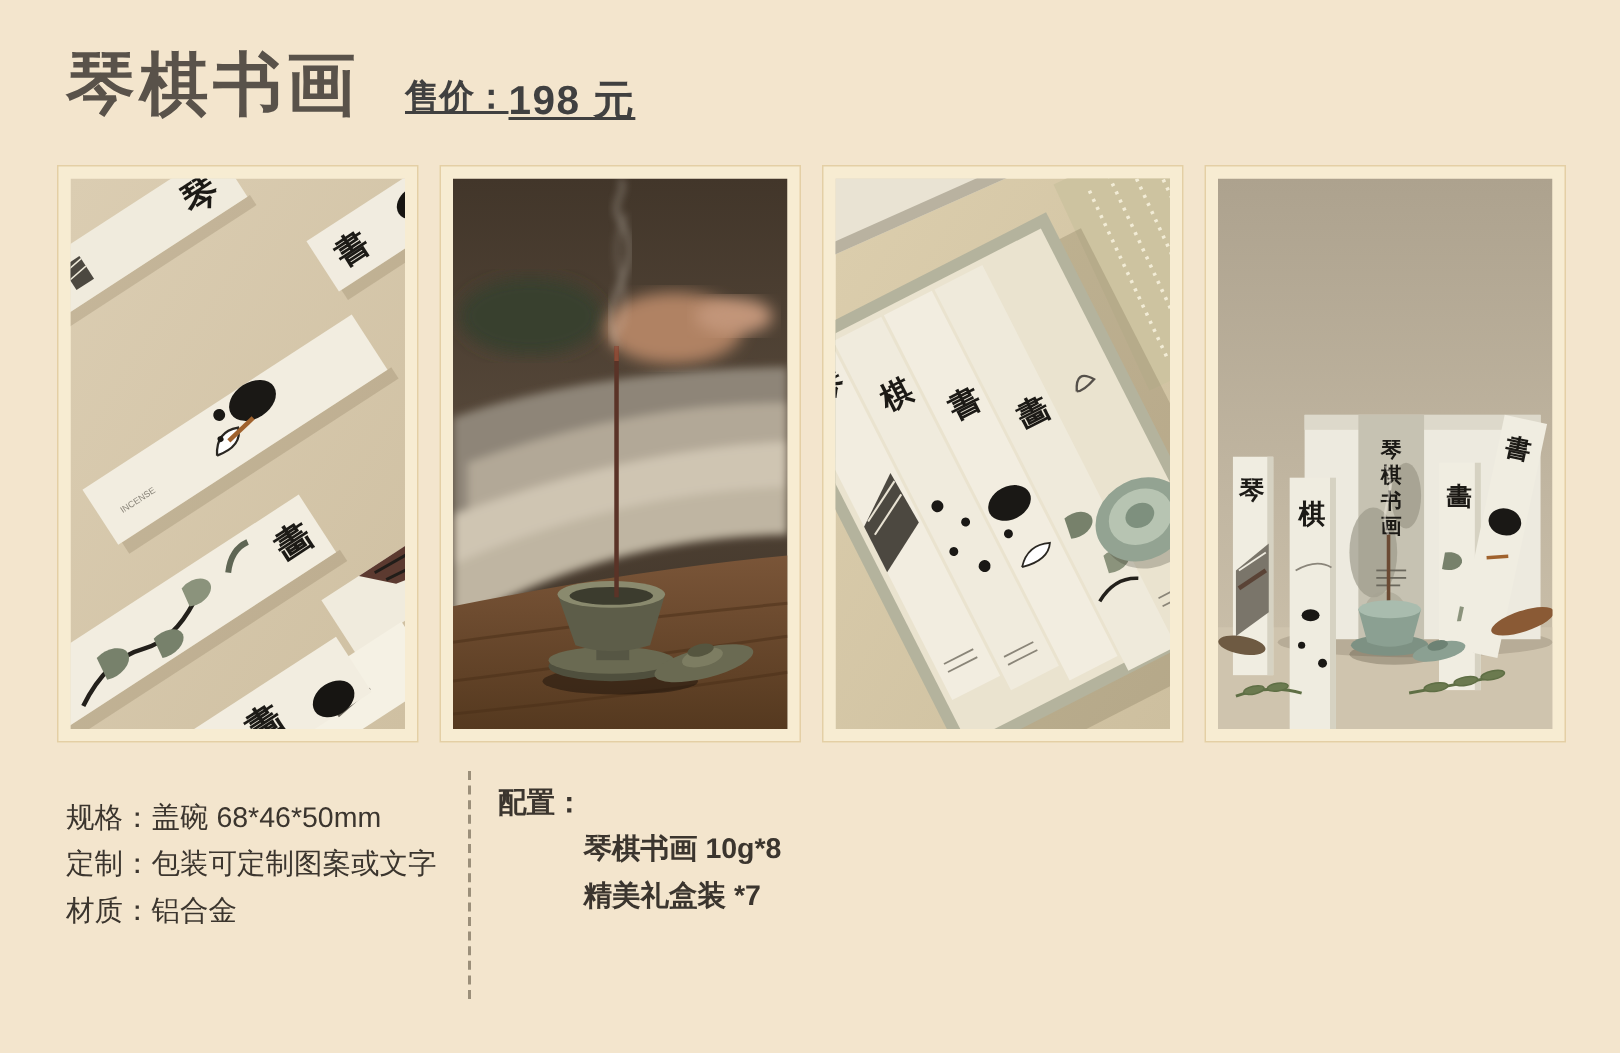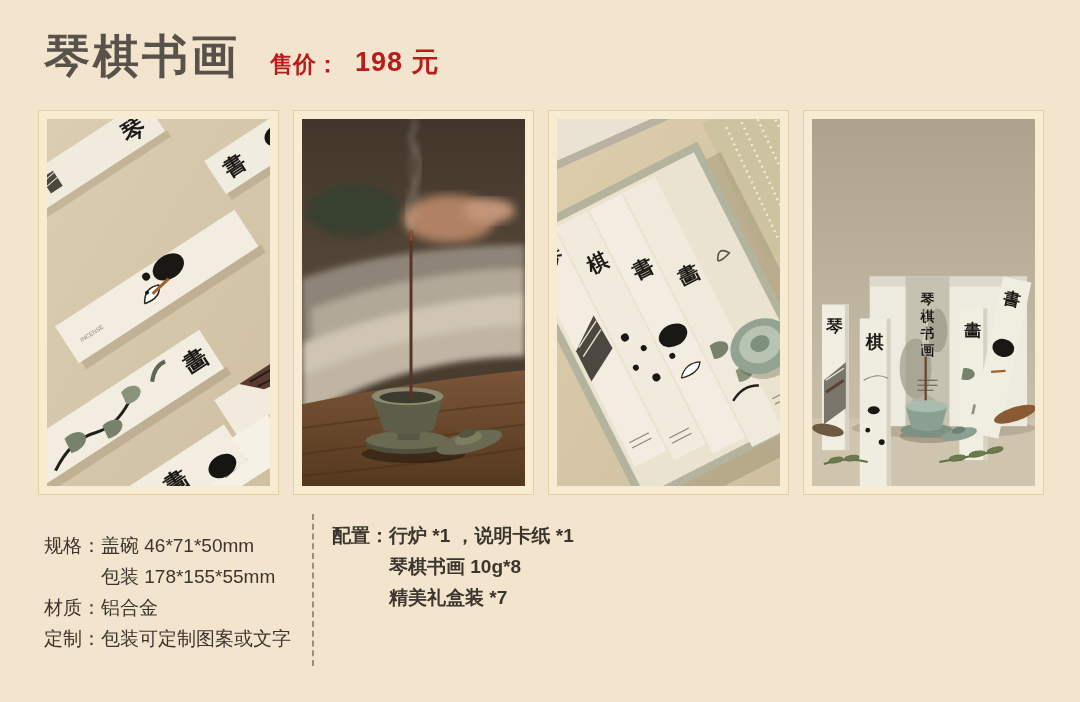--- a/index.html
+++ b/index.html
@@ -8,23 +8,23 @@
     position:relative;
     background:#f3e5cd;
     font-family:"Liberation Sans", sans-serif;
     color:#3b352e;
     overflow:hidden;
   }
   .header { position:absolute; left:44px; top:26px; display:flex; align-items:baseline; }
   .title {
     font-size:46px; font-weight:600; letter-spacing:3px; color:#59524a;
   }
-  .price { margin-left:30px; display:flex; align-items:flex-end; color:#b91c1c; }
+  .price { margin-left:30px; display:flex; align-items:flex-start; color:#404040;text-decoration:underline; }
   .price-label { font-size:23px; font-weight:600; }
-  .price-value { font-size:27px; font-weight:600; margin-left:16px; letter-spacing:1px; }
+  .price-value { font-size:27px; font-weight:600; margin-left:0; letter-spacing:1px; }
 
   .photo-row {
     position:absolute; left:38px; top:110px;
     display:flex; gap:14px;
   }
   .photo-frame {
     width:241px; height:385px;
     background:#f7ecd2;
     border:1px solid #e4cfa5;
     padding:8px;
@@ -364,41 +364,37 @@
       <ellipse cx="204" cy="296" rx="22" ry="7" fill="#8a5a35" transform="rotate(-18 204 296)"></ellipse>
       <ellipse cx="16" cy="312" rx="16" ry="6" fill="#6e5a42" transform="rotate(10 16 312)"></ellipse>
     </svg>
   </div>
 </div>
 
 <div class="info">
   <div class="specs">
     <div class="spec-row">
       <span class="spec-label">规格：</span>
-      <span class="spec-value">盖碗 46*71*50mm</span>
-    </div>
-    <div class="spec-row indent">
-      <span class="spec-value">包装 178*155*55mm</span>
+      <span class="spec-value">盖碗 68*46*50mm</span>
+    </div>
+    <div class="spec-row">
+      <span class="spec-label">定制：</span>
+      <span class="spec-value">包装可定制图案或文字</span>
     </div>
     <div class="spec-row">
       <span class="spec-label">材质：</span>
       <span class="spec-value">铝合金</span>
     </div>
-    <div class="spec-row">
-      <span class="spec-label">定制：</span>
-      <span class="spec-value">包装可定制图案或文字</span>
-    </div>
   </div>
 
   <div class="divider"></div>
 
   <div class="contents">
     <div class="contents-row">
       <span class="contents-label">配置：</span>
-      <span class="contents-value">行炉 *1 ，说明卡纸 *1</span>
     </div>
     <div class="contents-row indent">
       <span class="contents-value">琴棋书画 10g*8</span>
     </div>
     <div class="contents-row indent">
       <span class="contents-value">精美礼盒装 *7</span>
     </div>
   </div>
 </div>
 

